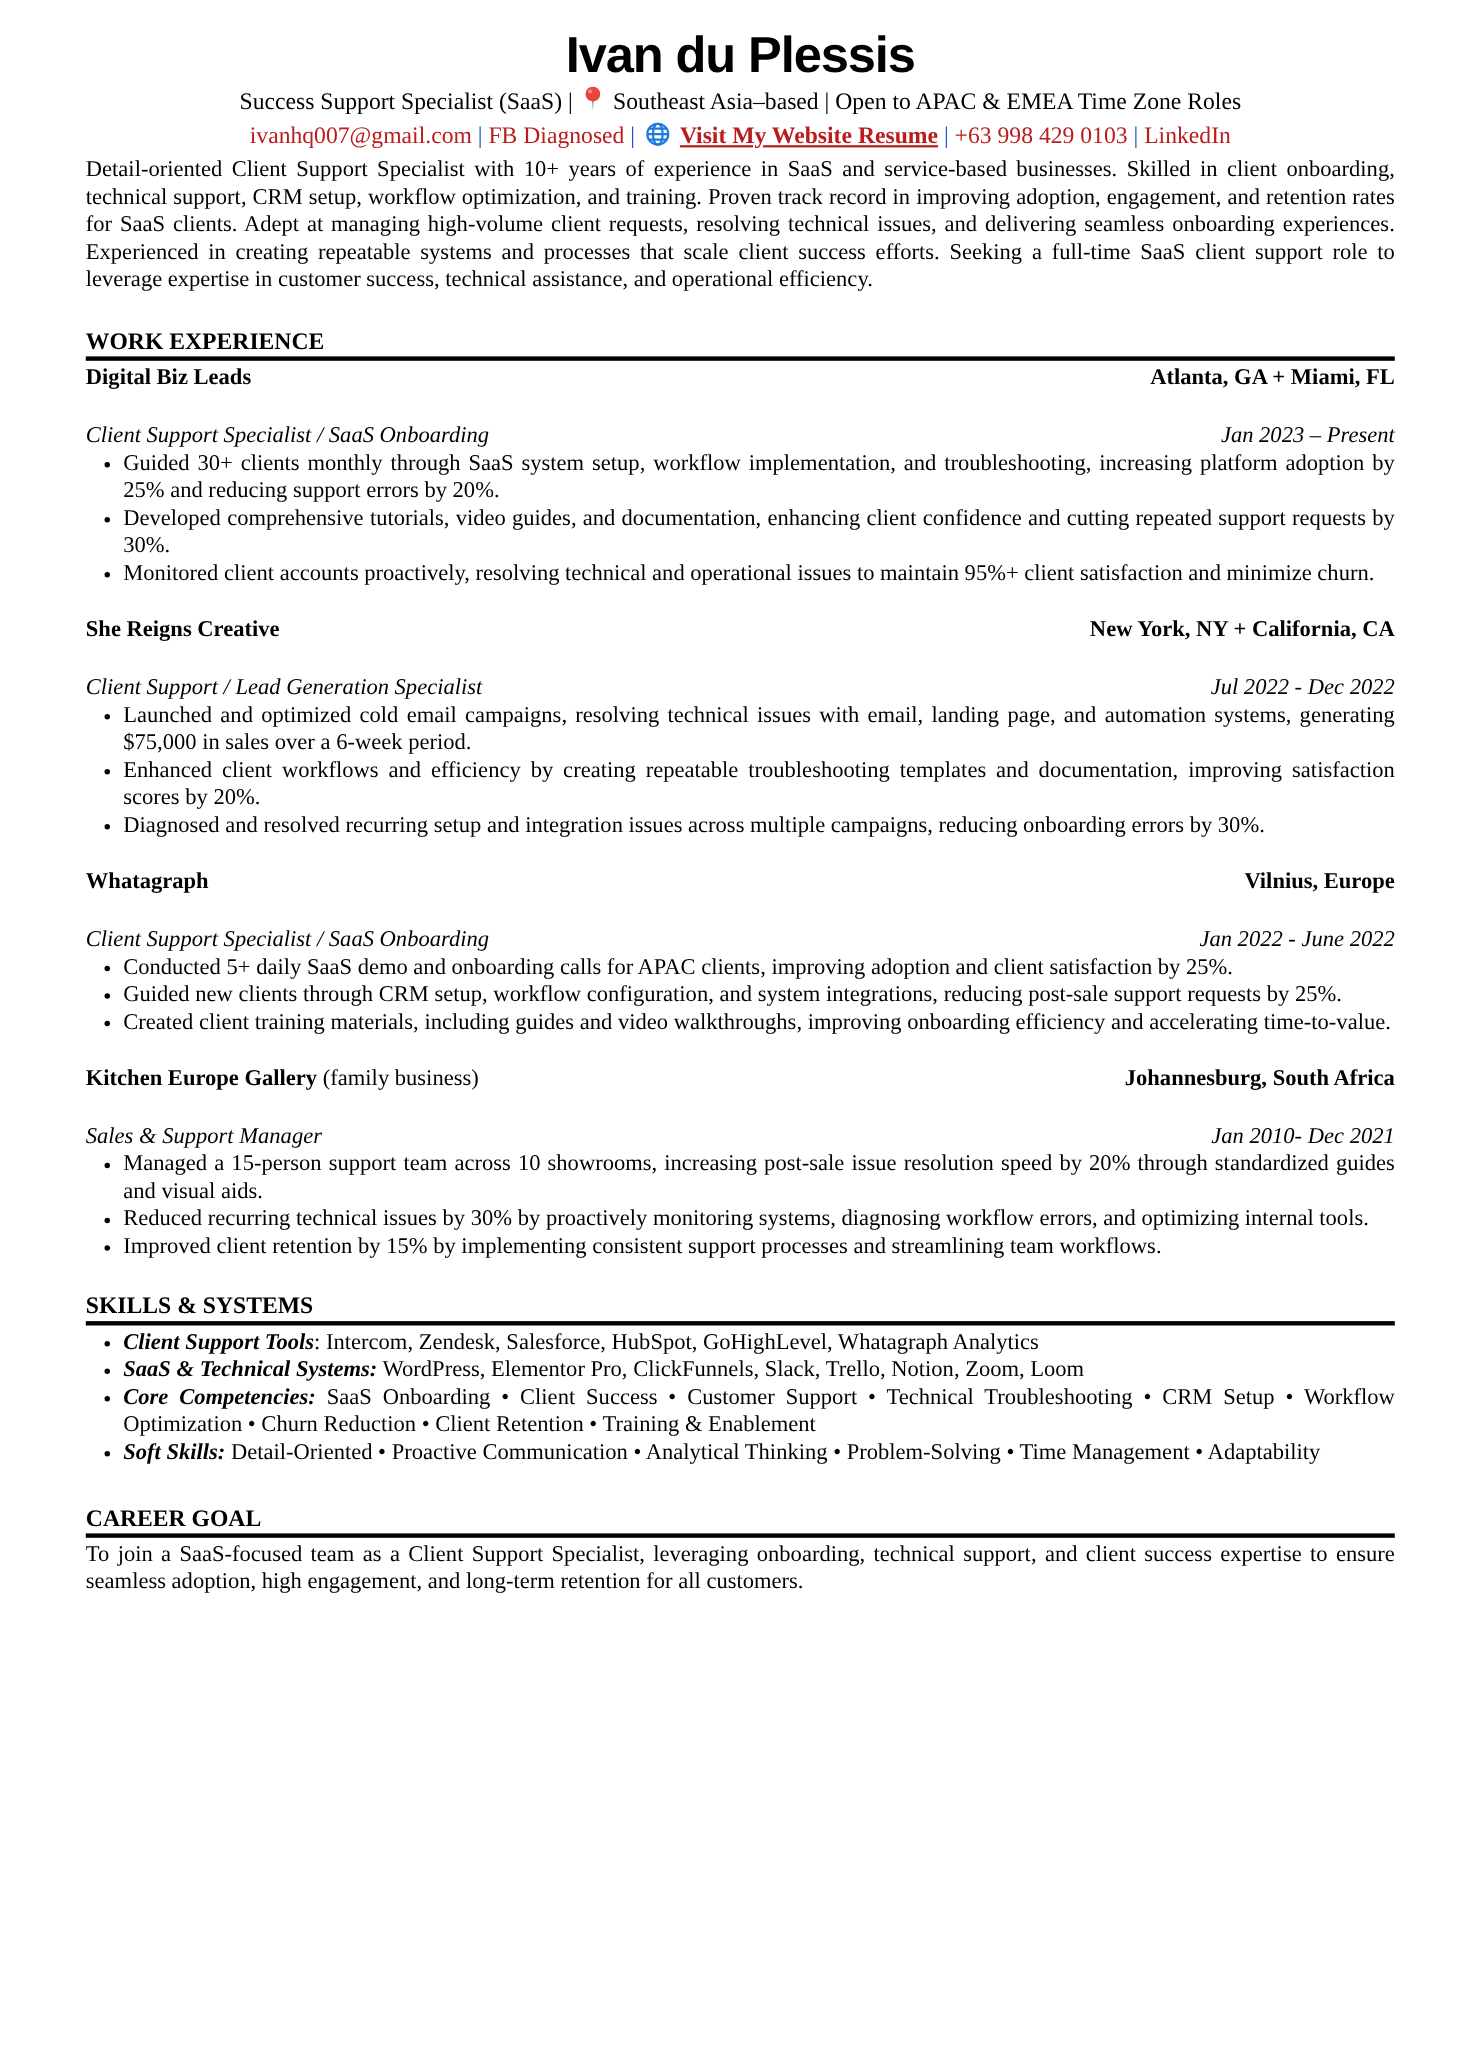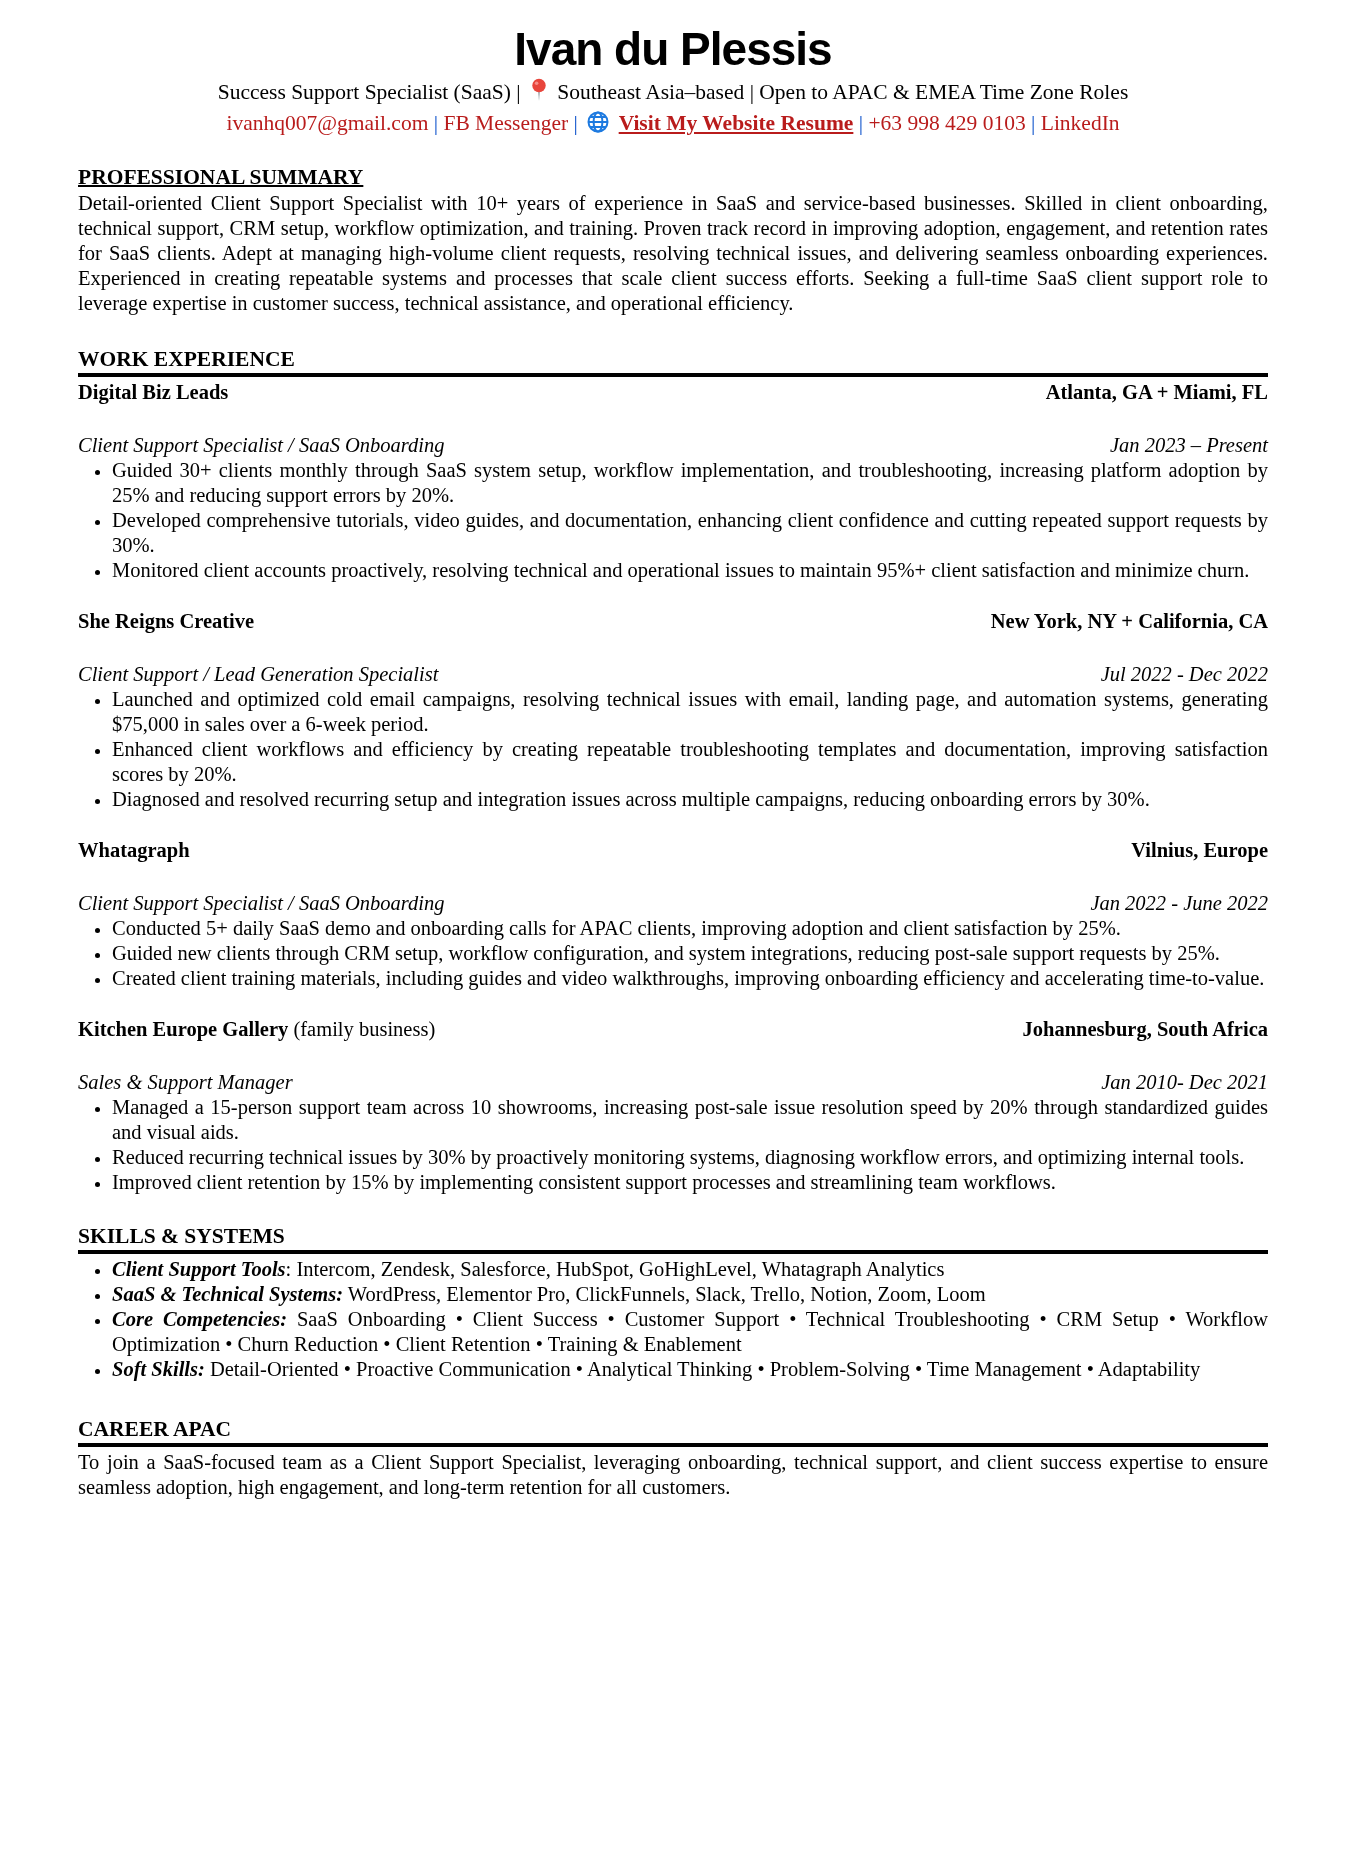--- a/index.html
+++ b/index.html
@@ -103,41 +103,38 @@
         <circle cx="9" cy="7.5" r="6.7" fill="#e8453c"></circle>
         <circle cx="6.6" cy="5.2" r="1.8" fill="#f58e88"></circle>
       </svg>
     </span>
     <span>Southeast Asia–based | Open to APAC &amp; EMEA Time Zone Roles</span>
   </div>
 
   <div class="contact-line">
     <a href="#">ivanhq007@gmail.com</a>
     <span>|</span>
-    <a href="#">FB Messenger</a>
+    <a href="#">FB Diagnosed</a>
     <span>|</span>
     <span class="icon-inline">
       <svg width="22" height="22" viewBox="0 0 22 22">
         <circle cx="11" cy="11" r="9.5" fill="none" stroke="#1d7ae0" stroke-width="2"></circle>
         <ellipse cx="11" cy="11" rx="4.4" ry="9.5" fill="none" stroke="#1d7ae0" stroke-width="2"></ellipse>
         <line x1="1.5" y1="11" x2="20.5" y2="11" stroke="#1d7ae0" stroke-width="2"></line>
         <line x1="3" y1="6" x2="19" y2="6" stroke="#1d7ae0" stroke-width="2"></line>
         <line x1="3" y1="16" x2="19" y2="16" stroke="#1d7ae0" stroke-width="2"></line>
       </svg>
     </span>
     <a href="#" class="website">Visit My Website Resume</a>
     <span>|</span>
     <a href="#">+63 998 429 0103</a>
     <span>|</span>
     <a href="#">LinkedIn</a>
   </div>
 
-  <h2 class="section-heading summary-heading">
-    <span class="u">PROFESSIONAL SUMMARY</span>
-  </h2>
   <p class="para">Detail-oriented Client Support Specialist with 10+ years of experience in SaaS and service-based businesses. Skilled in client onboarding, technical support, CRM setup, workflow optimization, and training. Proven track record in improving adoption, engagement, and retention rates for SaaS clients. Adept at managing high-volume client requests, resolving technical issues, and delivering seamless onboarding experiences. Experienced in creating repeatable systems and processes that scale client success efforts. Seeking a full-time SaaS client support role to leverage expertise in customer success, technical assistance, and operational efficiency.</p>
 
   <h2 class="section-heading ruled work-heading">WORK EXPERIENCE</h2>
 
   <div class="job">
     <div class="job-row">
       <span class="left"><span>Digital Biz Leads</span><span class="normal"></span></span>
       <span class="right">Atlanta, GA + Miami, FL</span>
     </div>
     <div class="job-row job-sub">
@@ -200,16 +197,16 @@
   </div>
 
   <h2 class="section-heading ruled skills-heading">SKILLS &amp; SYSTEMS</h2>
   <ul class="bullets">
     <li><span class="skill-label">Client Support Tools</span><span>: Intercom, Zendesk, Salesforce, HubSpot, GoHighLevel, Whatagraph Analytics</span></li>
     <li><span class="skill-label">SaaS &amp; Technical Systems:</span><span> WordPress, Elementor Pro, ClickFunnels, Slack, Trello, Notion, Zoom, Loom</span></li>
     <li><span class="skill-label">Core Competencies:</span><span> SaaS Onboarding • Client Success • Customer Support • Technical Troubleshooting • CRM Setup • Workflow Optimization • Churn Reduction • Client Retention • Training &amp; Enablement</span></li>
     <li><span class="skill-label">Soft Skills:</span><span> Detail-Oriented • Proactive Communication • Analytical Thinking • Problem-Solving • Time Management • Adaptability</span></li>
   </ul>
 
-  <h2 class="section-heading ruled goal-heading">CAREER APAC</h2>
+  <h2 class="section-heading ruled goal-heading">CAREER GOAL</h2>
   <p class="para">To join a SaaS-focused team as a Client Support Specialist, leveraging onboarding, technical support, and client success expertise to ensure seamless adoption, high engagement, and long-term retention for all customers.</p>
 
 </div>
 
 </body></html>

